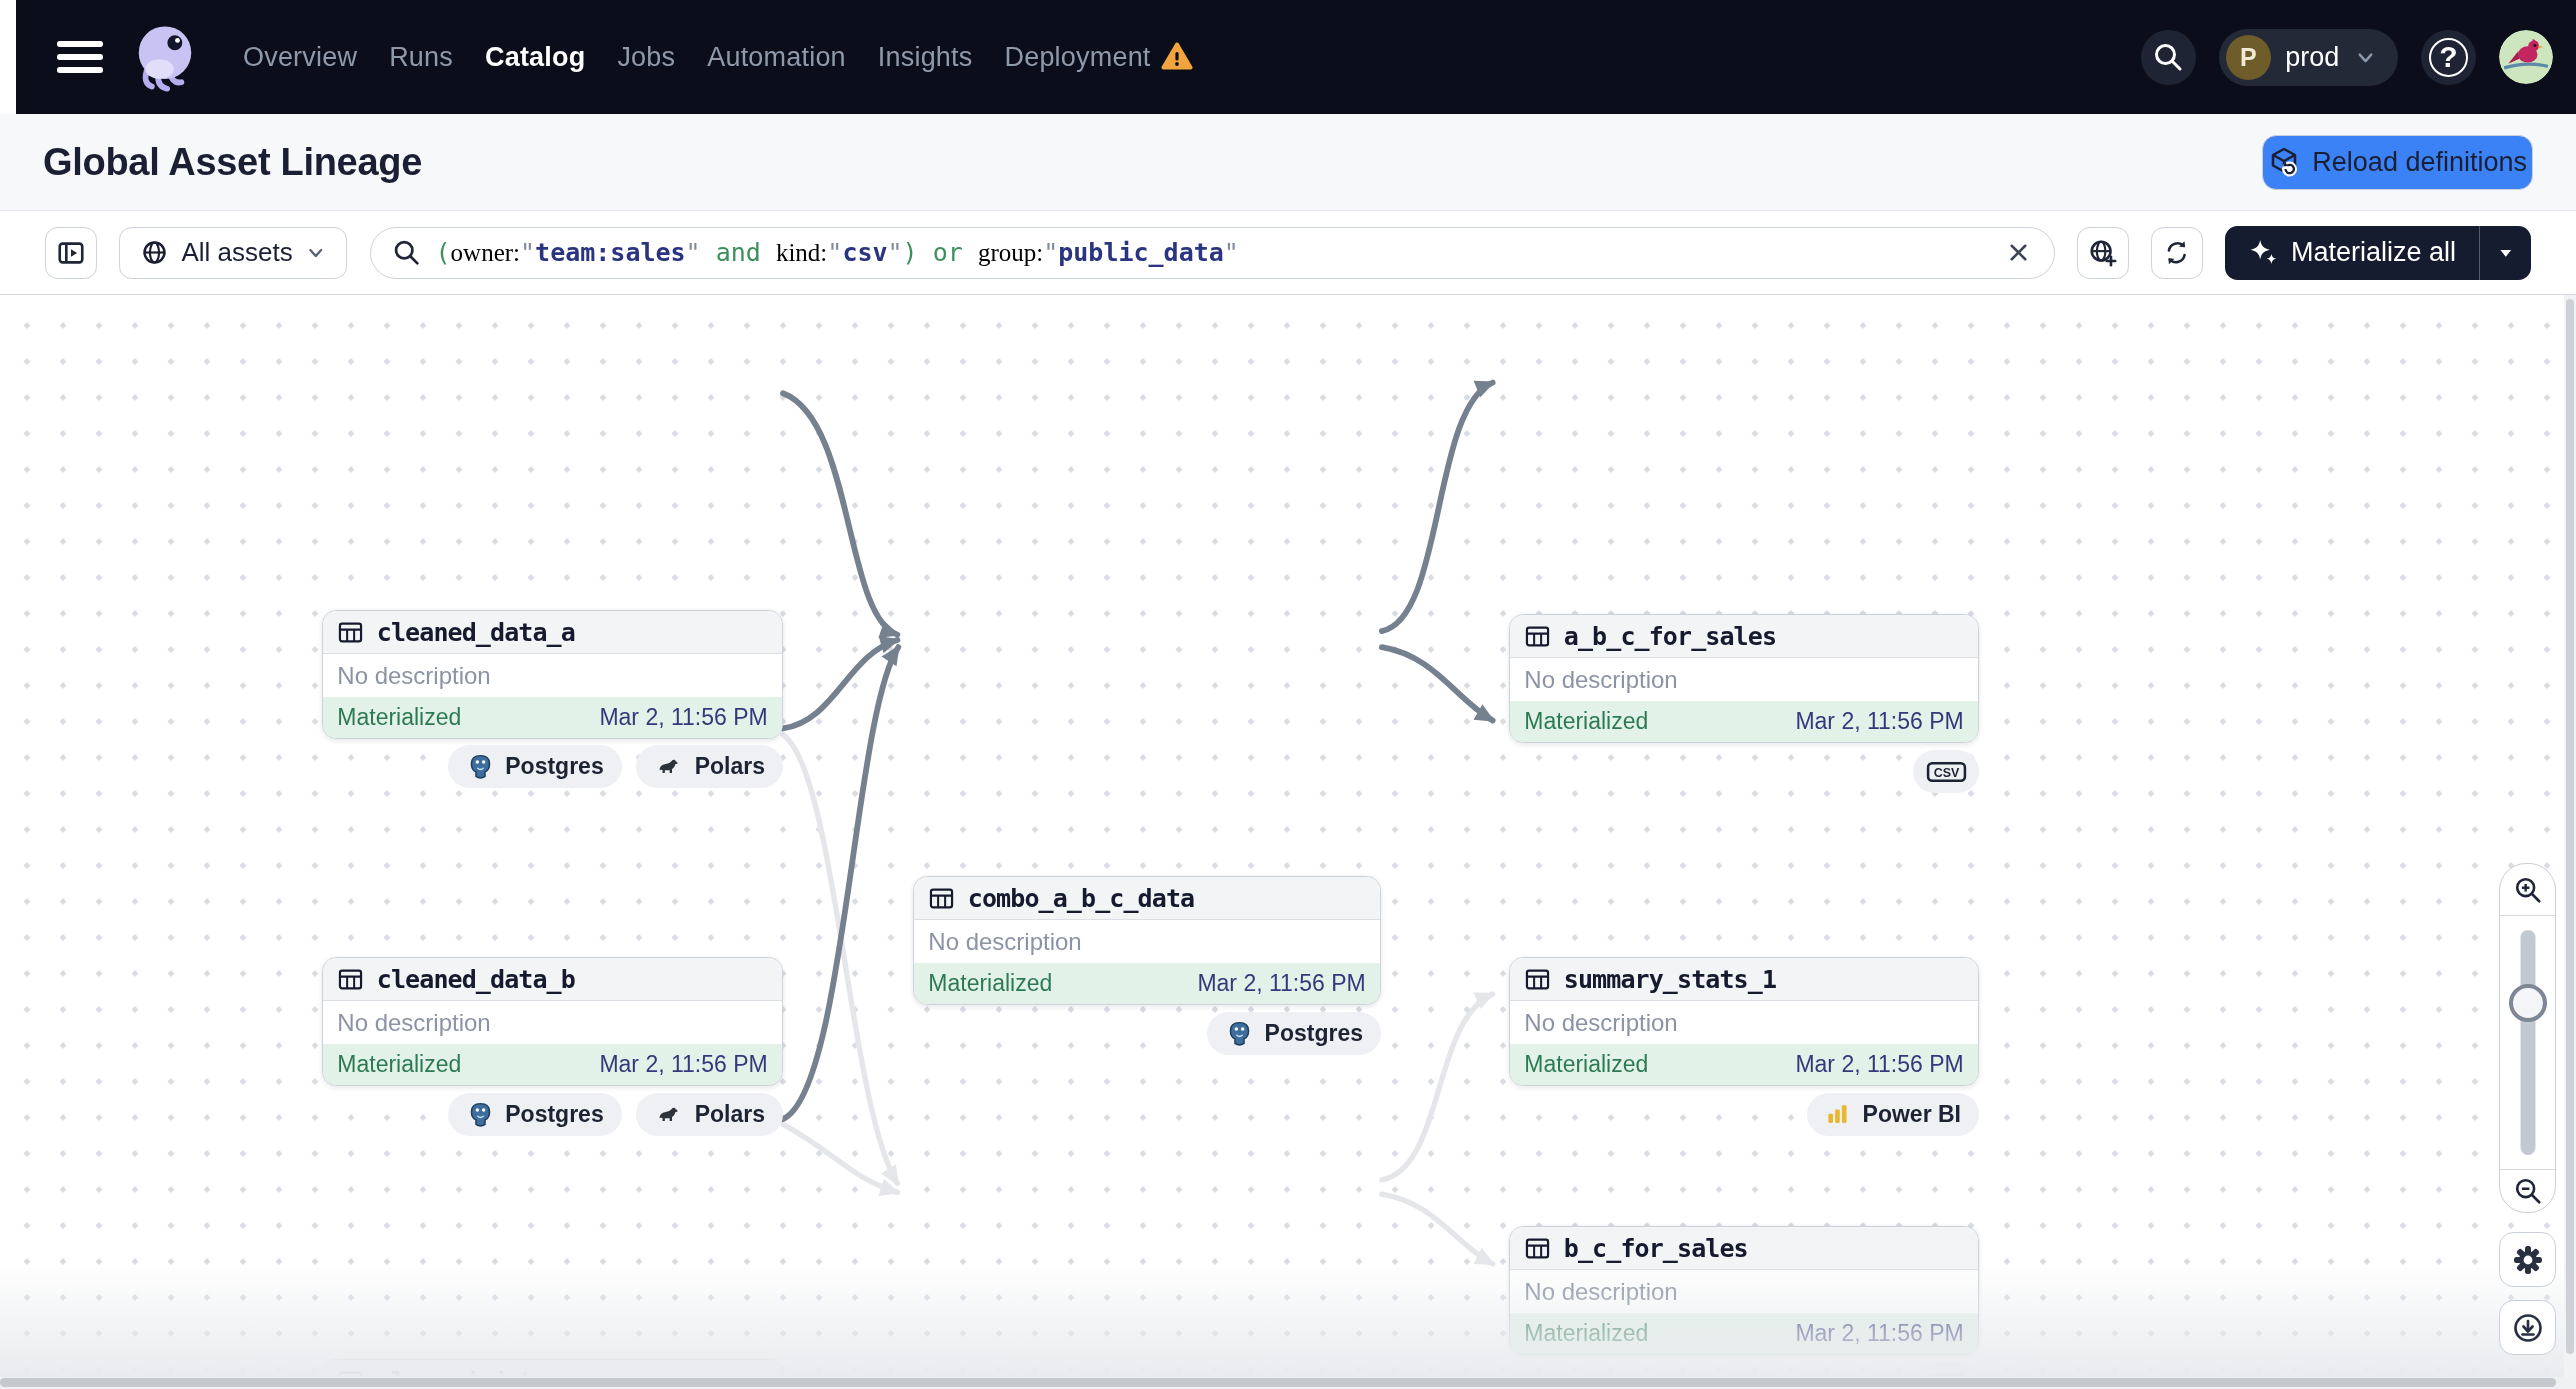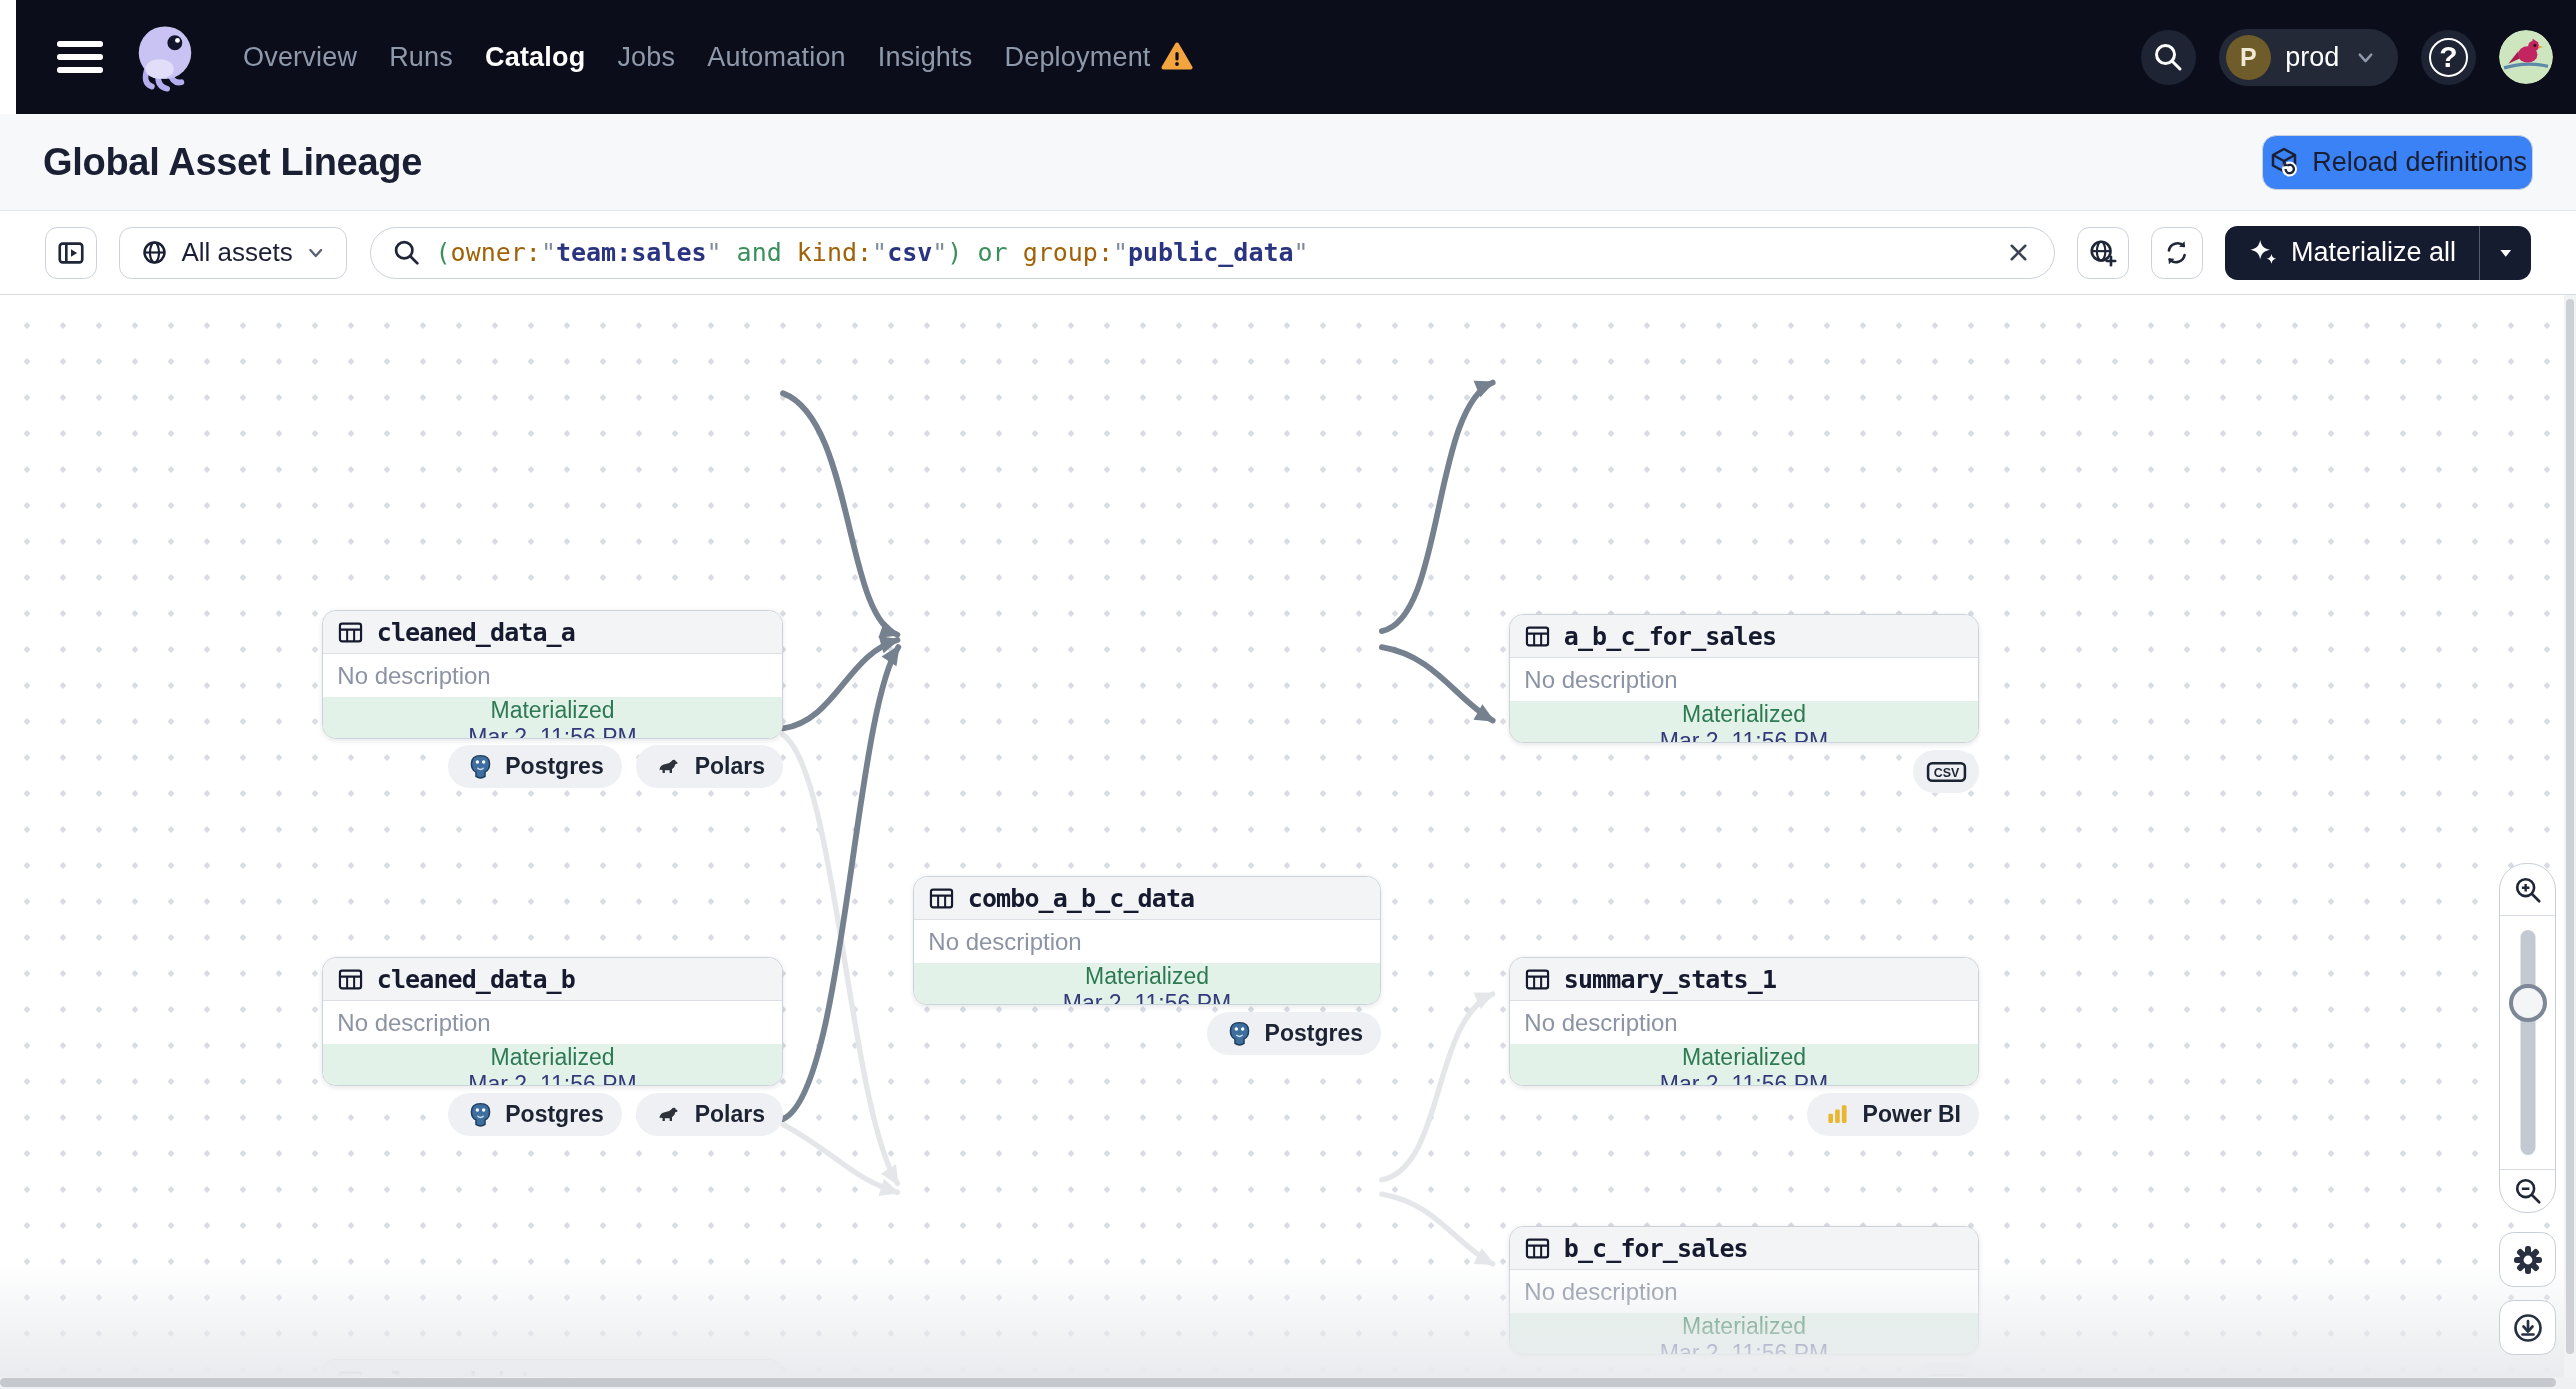--- a/index.html
+++ b/index.html
@@ -41,21 +41,21 @@
   .toolbar { position: absolute; top: 211px; left: 0; width: 2576px; height: 84px; background: #fff;
     border-bottom: 1.8px solid #d6d9de; display: flex; align-items: center; padding: 0 45px; gap: 22.3px; }
   .tool-btn { width: 52px; height: 52px; border: 1.8px solid #ccd2da; border-radius: 12.5px;
     background: #fff; display: flex; align-items: center; justify-content: center; color: #1f2637; cursor: pointer; flex: 0 0 auto; }
   .filter-pill { height: 52px; border: 1.8px solid #ccd2da; border-radius: 12.5px; background: #fff;
     display: flex; align-items: center; gap: 12.5px; padding: 0 19.7px; font-size: 26px; color: #1a1f33; cursor: pointer; flex: 0 0 auto; }
   .search-box { flex: 1 1 auto; height: 52px; border: 1.8px solid #ccd2da; border-radius: 26px;
     background: #fff; display: flex; align-items: center; padding: 0 21.5px; gap: 14.3px; }
   .search-query { flex: 1; font-family: "DejaVu Sans Mono", monospace; font-size: 25px; white-space: pre; }
   .seg-op  { color: #3a8f5d; }
-  .seg-key { color: #a16207; }
+  .seg-key { color: #000000; font-family: Liberation Serif, serif; }
   .seg-q   { color: #828b9d; }
   .seg-val { color: #2b3480; font-weight: bold; }
   .clear-btn { color: #3c4354; cursor: pointer; display: flex; }
   .materialize-btn { height: 54px; background: #161c30; border-radius: 12.5px; display: flex;
     align-items: stretch; color: #fff; flex: 0 0 auto; overflow: hidden; cursor: pointer; }
   .materialize-main { display: flex; align-items: center; gap: 12.5px; padding: 16px 23px; font-size: 27px; font-weight: 500; }
   .materialize-caret { width: 52px; display: flex; align-items: center; justify-content: center;
     border-left: 0.9px solid rgba(255,255,255,.28); }
 
   
@@ -68,21 +68,21 @@
   .edge-hi { stroke: #76818f; stroke-width: 6.5; fill: none; stroke-linecap: round; }
   .edge-lo { stroke: #e4e6ea; stroke-width: 6;  fill: none; stroke-linecap: round; }
 
   .asset-node { position: absolute; background: #fff; border: 1.8px solid #ccd2da; border-radius: 14.3px;
     box-shadow: 0 1.8px 5.4px rgba(20,30,50,.10); overflow: hidden; cursor: pointer; }
   .node-header { height: 43px; background: #f2f4f6; border-bottom: 1.8px solid #dbdfe4; display: flex;
     align-items: center; gap: 12.5px; padding: 0 14.3px; color: #161a2e; }
   .node-name { font-family: "DejaVu Sans Mono", monospace; font-weight: bold; font-size: 25px; letter-spacing: -0.9px; }
   .node-desc { height: 43px; display: flex; align-items: center; padding: 0 14.3px; color: #8b93a4; font-size: 24px; }
   .node-footer { height: 41px; background: #e3f2e9; display: flex; align-items: center;
-    justify-content: space-between; padding: 0 14.3px; font-size: 23px; flex-direction: column; }
+    justify-content: space-between; padding: 0 14.3px; font-size: 23px; }
   .node-status { color: #2d7a52; }
   .node-ts { color: #34397b; }
 
   .tag-row { position: absolute; display: flex; justify-content: flex-end; gap: 14.3px; align-items: center; text-align: center; }
   .kind-tag { height: 43px; background: #eef0f3; border-radius: 21.5px; display: flex; align-items: center;
     gap: 10.7px; padding: 0 18px; font-size: 23px; font-weight: bold; color: #1c2333; cursor: pointer; }
   .kind-tag.icon-only { padding: 0 12.5px; }
 
   
   .zoom-pill { position: absolute; left: 2499px; top: 863px; width: 57px; height: 350px; background: #fff;

